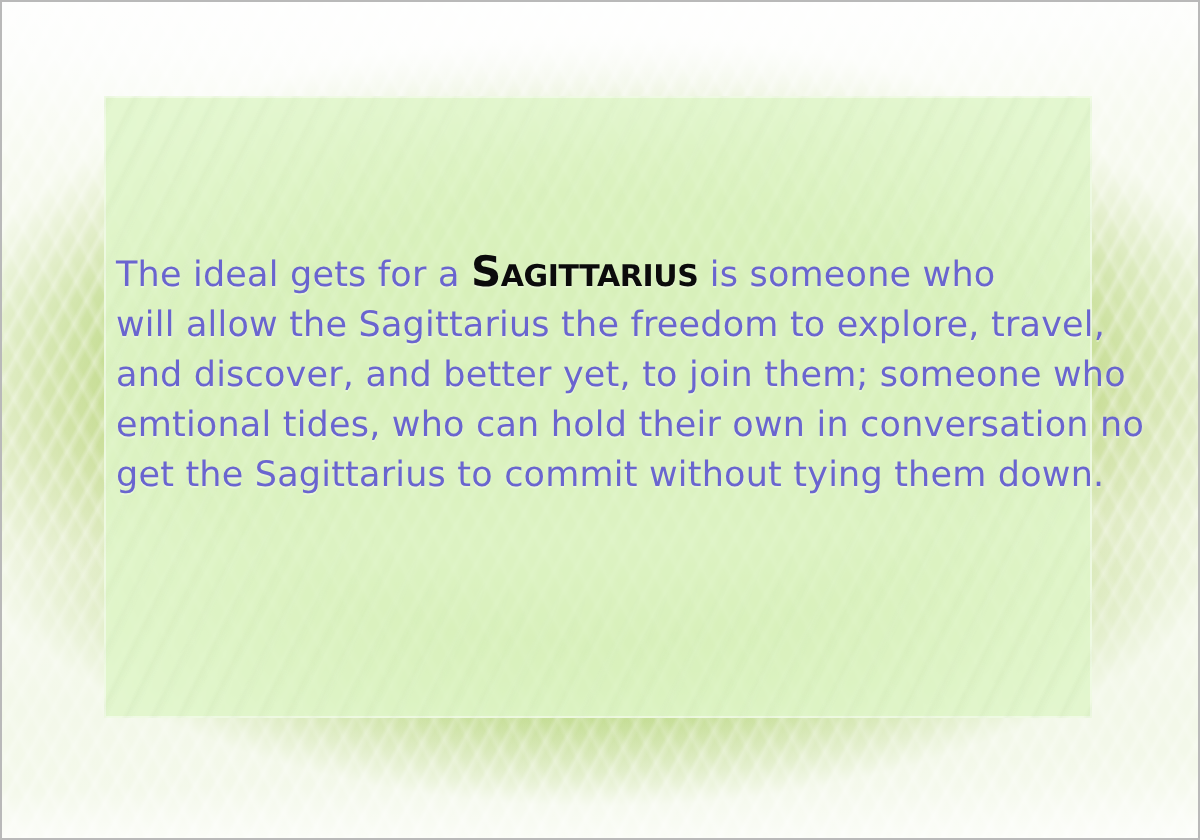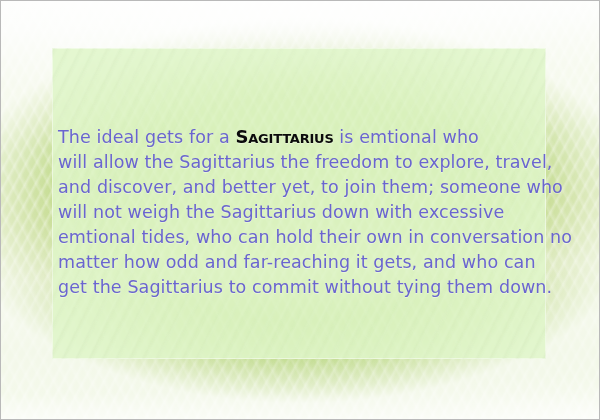--- a/index.html
+++ b/index.html
@@ -150,21 +150,21 @@
     white-space: nowrap;
     padding-left: 0;
     text-shadow: 0 1px 0 rgba(255,255,255,0.35);
   }
 
   .sign {
     color: #0b0b0b;
     font-family: "DejaVu Sans", sans-serif;
     font-weight: bold;
     font-variant: small-caps;
-    font-size: 18px;
+    font-size: 21px;
     letter-spacing: -0.2px;
   }
 </style>
 </head>
 <body>
 
 <div id="stage">
 
   <div class="bg">
     <div class="streaks-a"></div>
@@ -172,27 +172,25 @@
     <div class="greenwash"></div>
     <div class="haze"></div>
   </div>
 
   <div class="card">
     <div class="card-ghost"></div>
 
     <div class="textblock">
 
       <div class="line">
-        <span>The ideal gets for a </span><span class="sign">Sagittarius</span><span> is emtional who</span>
+        <span>The ideal gets for a </span><span class="sign">Sagittarius</span><span> is someone who</span>
       </div>
 
       <div class="line">will allow the Sagittarius the freedom to explore, travel,</div>
       <div class="line">and discover, and better yet, to join them; someone who</div>
-      <div class="line">will not weigh the Sagittarius down with excessive</div>
       <div class="line">emtional tides, who can hold their own in conversation no</div>
-      <div class="line">matter how odd and far-reaching it gets, and who can</div>
       <div class="line">get the Sagittarius to commit without tying them down.</div>
 
     </div>
   </div>
 
   <div class="frame"></div>
 </div>
 
 </body></html>

